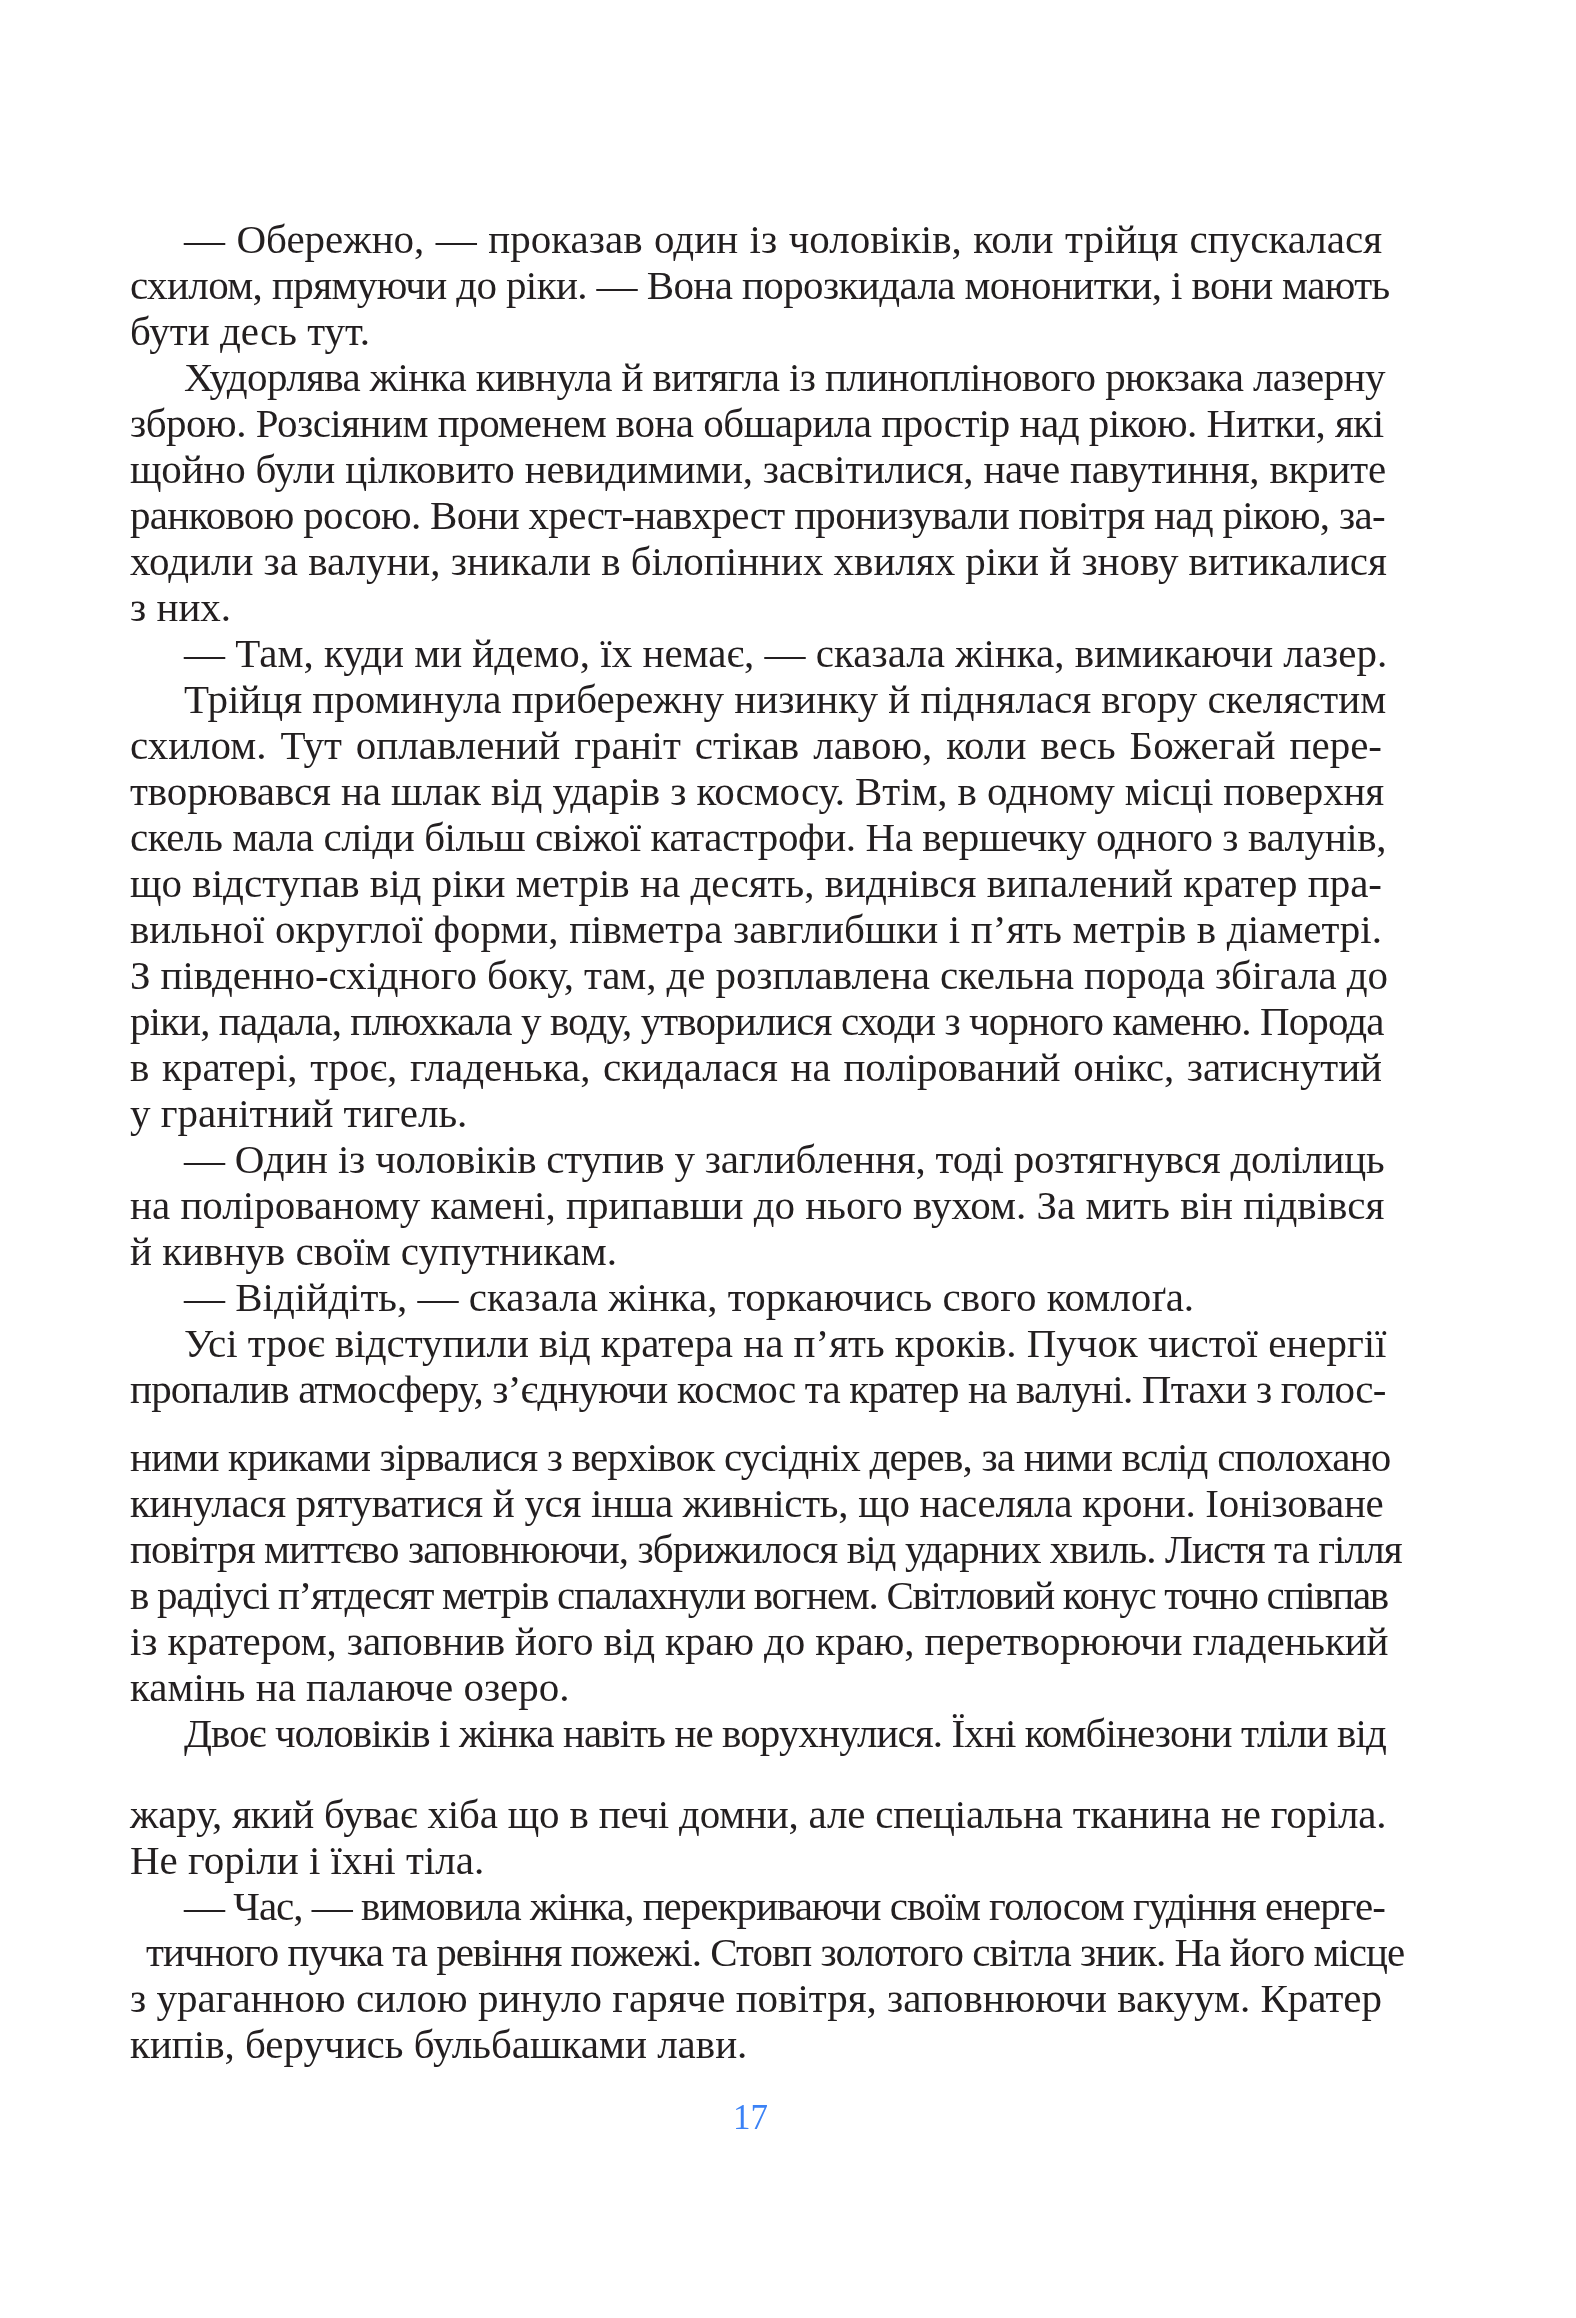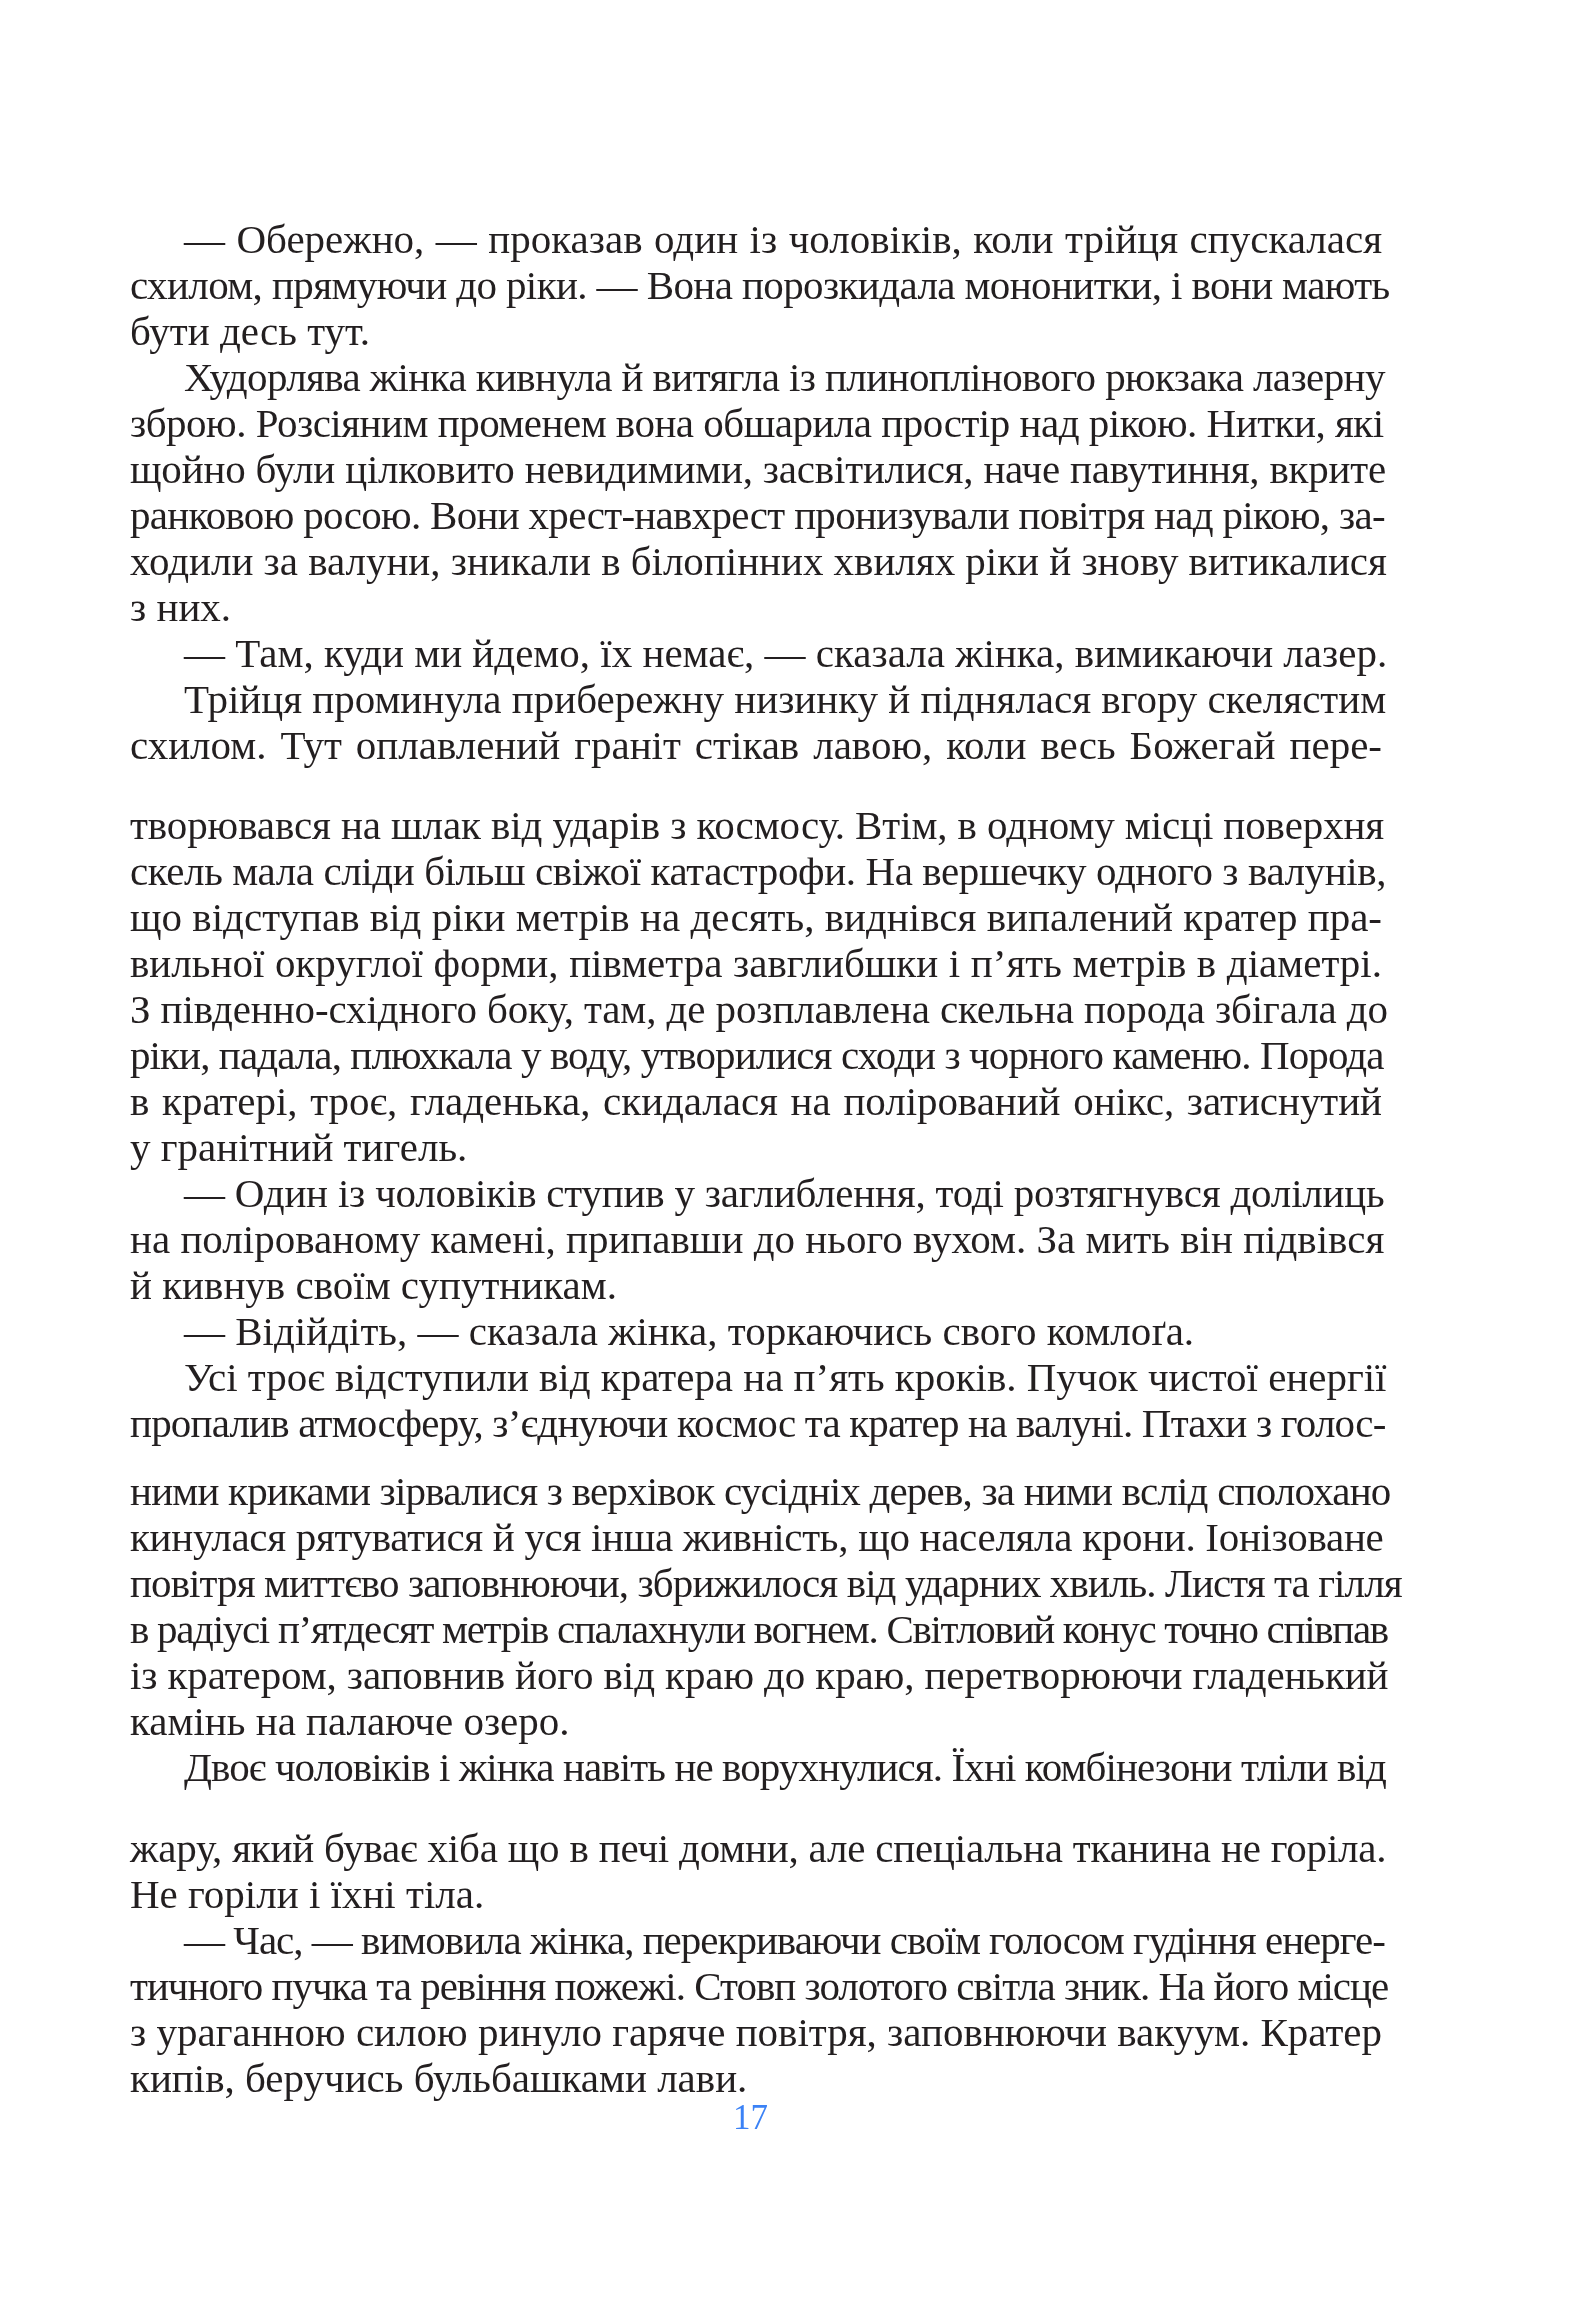--- a/index.html
+++ b/index.html
@@ -56,21 +56,21 @@
         <span class="line" style="letter-spacing: -0.7px;">ранковою росою. Вони хрест-навхрест пронизували повітря над рікою, за-</span>
         <span class="line" style="letter-spacing: -0.02px;">ходили за валуни, зникали в білопінних хвилях ріки й знову витикалися</span>
         <span class="line last">з них.</span>
       </div>
       <div class="paragraph">
         <span class="line first last">— Там, куди ми йдемо, їх немає, — сказала жінка, вимикаючи лазер.</span>
       </div>
       <div class="paragraph">
         <span class="line first" style="letter-spacing: -0.01px;">Трійця проминула прибережну низинку й піднялася вгору скелястим</span>
         <span class="line">схилом. Тут оплавлений граніт стікав лавою, коли весь Божегай пере-</span>
-        <span class="line" style="letter-spacing: -0.1px; margin-top: 34px;">творювався на шлак від ударів з космосу. Втім, в одному місці поверхня</span>
+        <span class="line" style="letter-spacing: -0.1px;">творювався на шлак від ударів з космосу. Втім, в одному місці поверхня</span>
         <span class="line" style="letter-spacing: -0.4px;">скель мала сліди більш свіжої катастрофи. На вершечку одного з валунів,</span>
         <span class="line">що відступав від ріки метрів на десять, виднівся випалений кратер пра-</span>
         <span class="line">вильної округлої форми, півметра завглибшки і п’ять метрів в діаметрі.</span>
         <span class="line" style="letter-spacing: -0.1px;">З південно-східного боку, там, де розплавлена скельна порода збігала до</span>
         <span class="line" style="letter-spacing: -0.9px;">ріки, падала, плюхкала у воду, утворилися сходи з чорного каменю. Порода</span>
         <span class="line" style="letter-spacing: -0.05px;">в кратері, троє, гладенька, скидалася на полірований онікс, затиснутий</span>
         <span class="line last">у гранітний тигель.</span>
       </div>
       <div class="paragraph">
         <span class="line first" style="letter-spacing: -0.2px;">— Один із чоловіків ступив у заглиблення, тоді розтягнувся долілиць</span>
@@ -90,20 +90,20 @@
         <span class="line" style="letter-spacing: -0.1px;">із кратером, заповнив його від краю до краю, перетворюючи гладенький</span>
         <span class="line last">камінь на палаюче озеро.</span>
       </div>
       <div class="paragraph">
         <span class="line first" style="letter-spacing: -0.9px;">Двоє чоловіків і жінка навіть не ворухнулися. Їхні комбінезони тліли від</span>
         <span class="line" style="letter-spacing: -0.2px; margin-top: 35px;">жару, який буває хіба що в печі домни, але спеціальна тканина не горіла.</span>
         <span class="line last">Не горіли і їхні тіла.</span>
       </div>
       <div class="paragraph">
         <span class="line first" style="letter-spacing: -1px;">— Час, — вимовила жінка, перекриваючи своїм голосом гудіння енерге-</span>
-        <span class="line" style="letter-spacing: -1px;">тичного пучка та ревіння пожежі. Стовп золотого світла зник. На його місце</span>
+        <span class="line" style="letter-spacing: -1px; margin-left: 16px;">тичного пучка та ревіння пожежі. Стовп золотого світла зник. На його місце</span>
         <span class="line">з ураганною силою ринуло гаряче повітря, заповнюючи вакуум. Кратер</span>
         <span class="line last">кипів, беручись бульбашками лави.</span>
       </div>
     </div>
   <div class="page-number">17</div>
 </div>
 
 
 </body></html>

